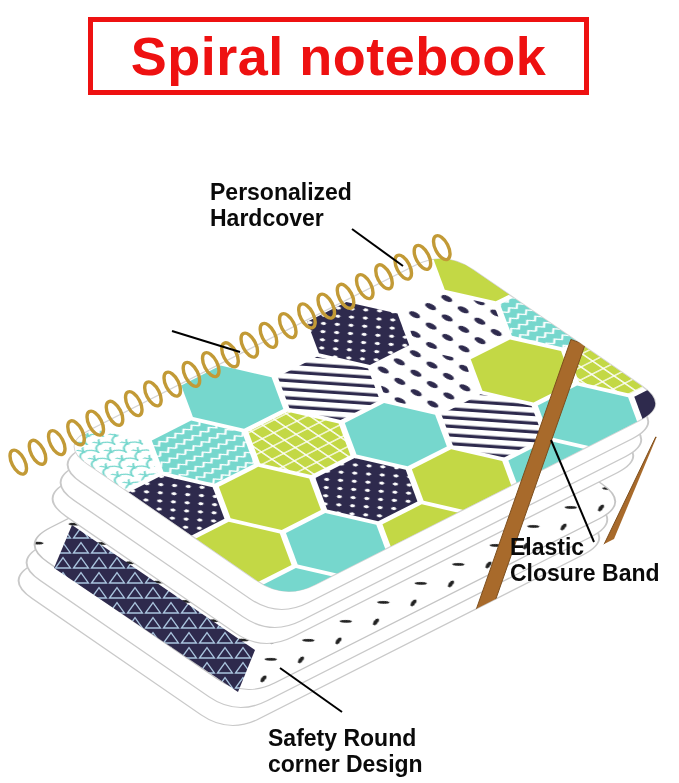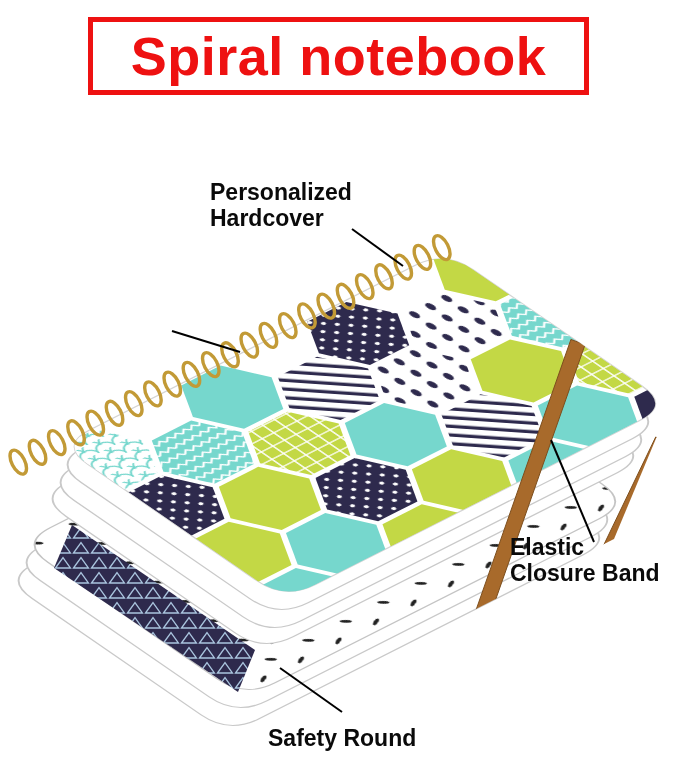--- a/index.html
+++ b/index.html
@@ -183,15 +183,16 @@
   <div class="label" id="label-spiral">
   </div>
 
   <div class="label" id="label-elastic">
     <div class="ln">Elastic</div>
     <div class="ln">Closure Band</div>
   </div>
 
   <div class="label" id="label-corner">
     <div class="ln">Safety Round</div>
+    <div class="ln">corner Design</div>
   </div>
 
 </div>
 
 </body></html>

